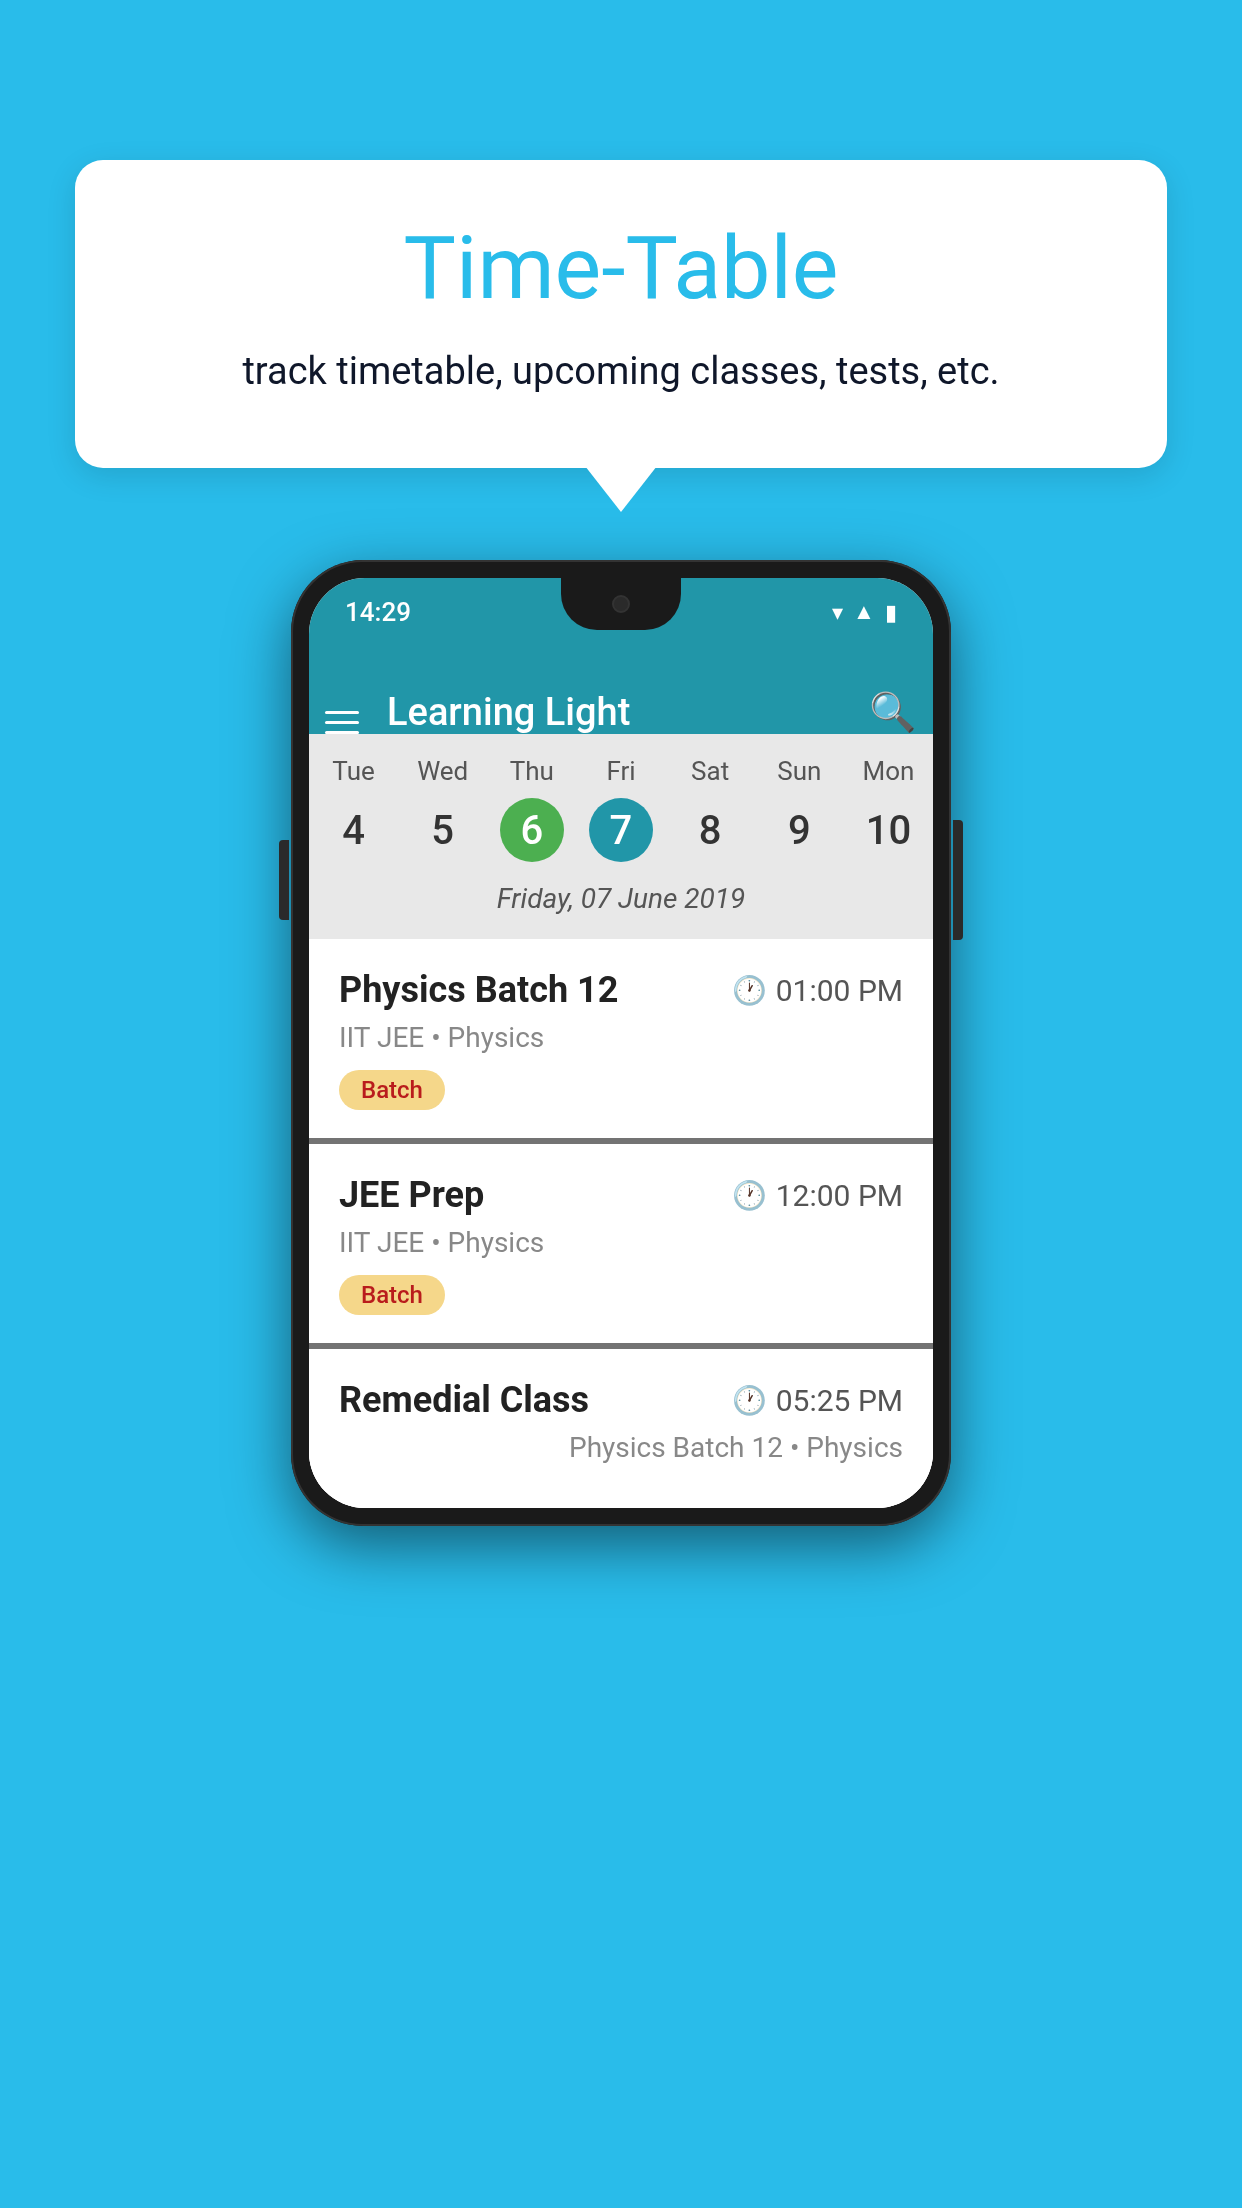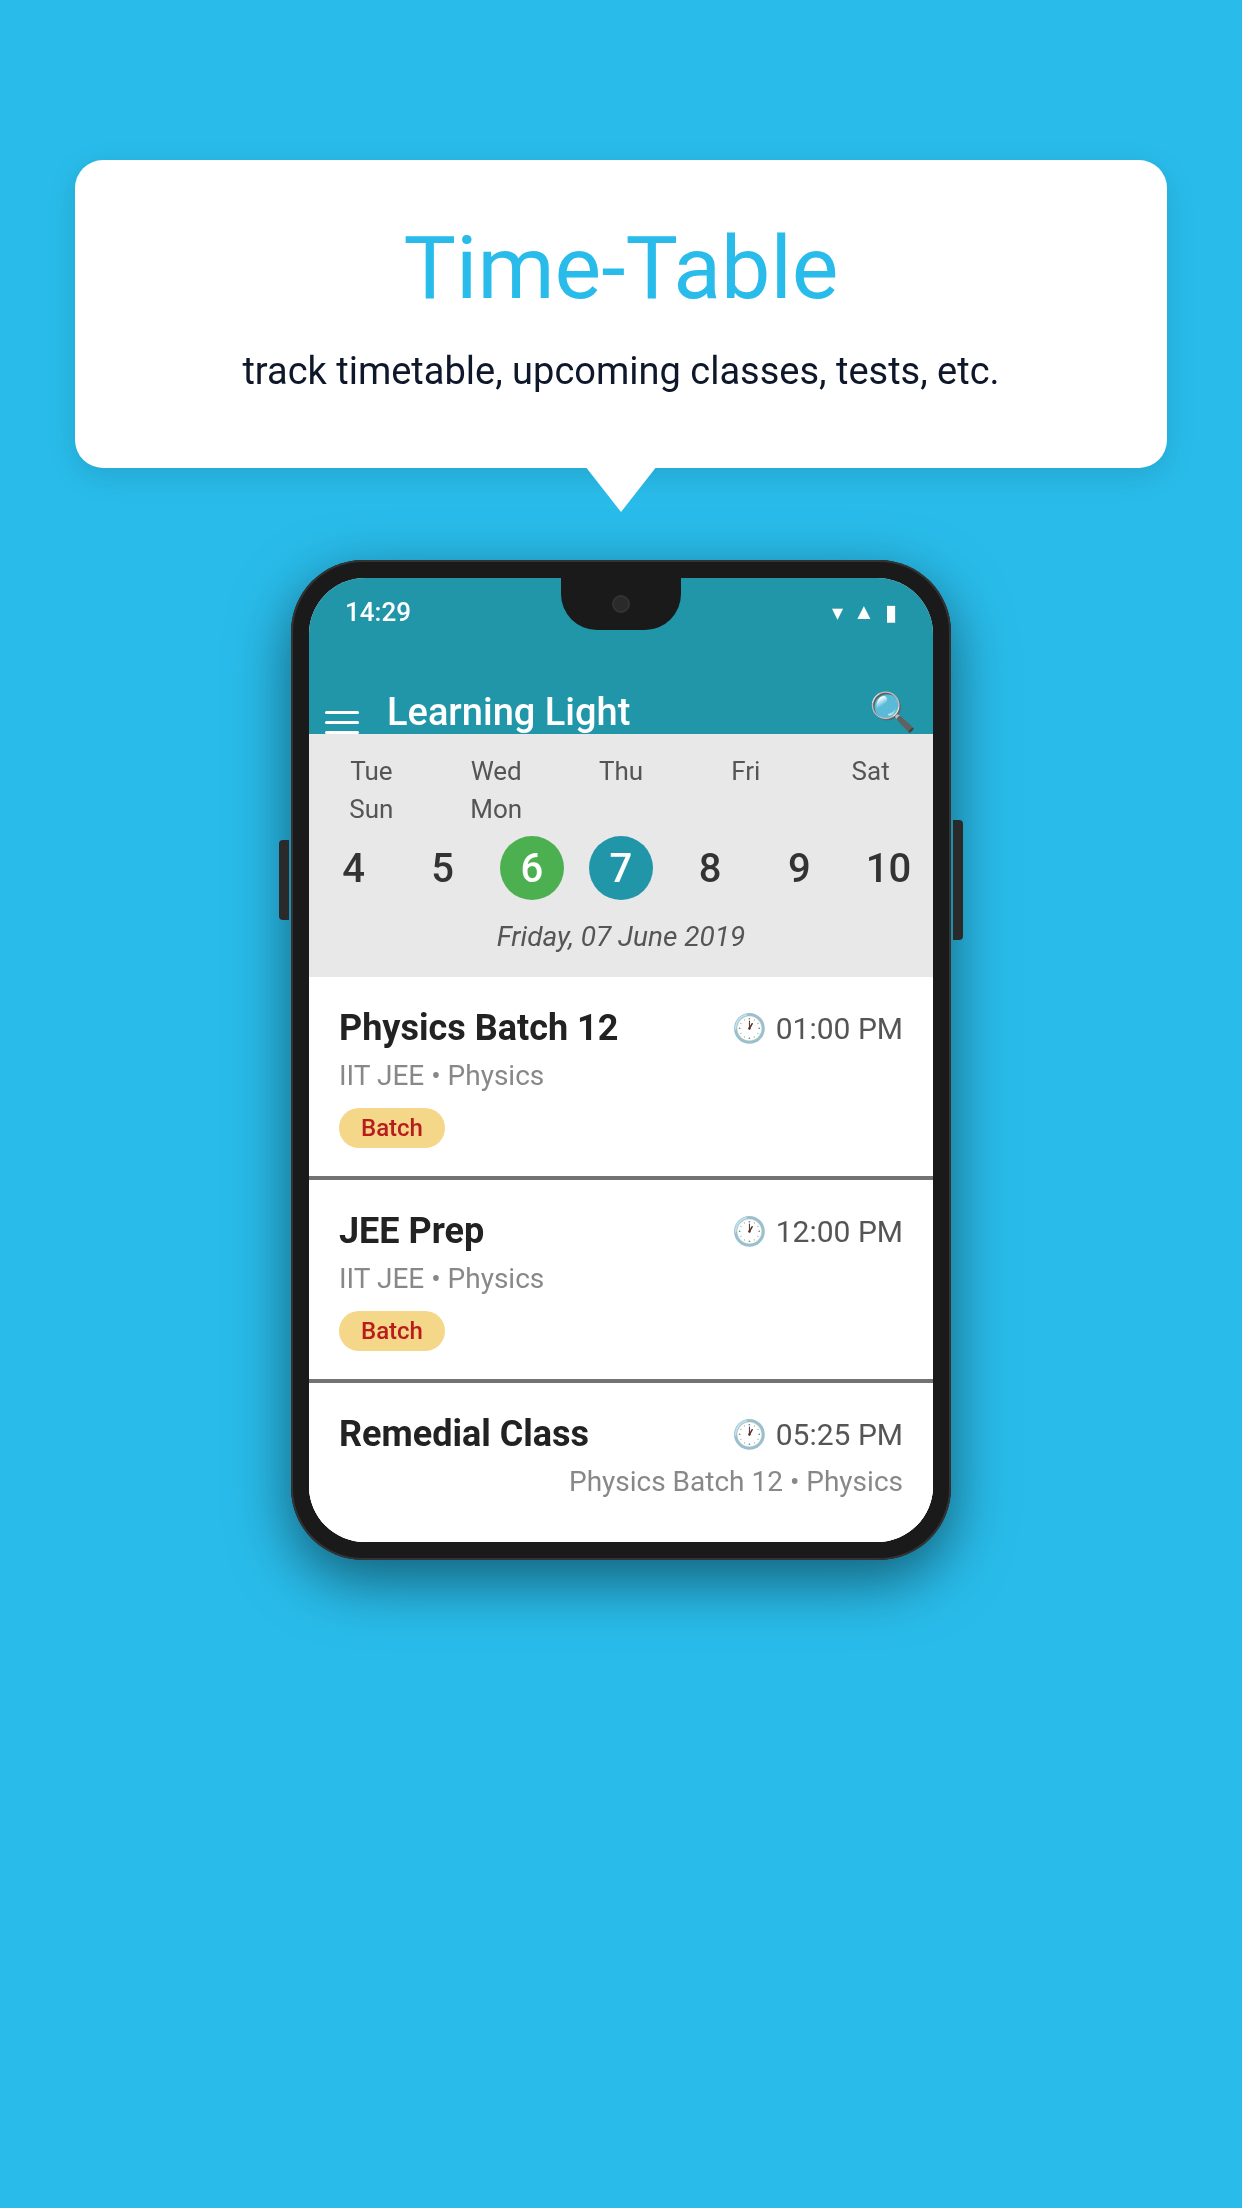--- a/index.html
+++ b/index.html
@@ -200,21 +200,21 @@
     }
 
     
     .calendar-week {
       background: #e8e8e8;
       padding: 18px 0 6px;
     }
 
     .day-headers {
       display: grid;
-      grid-template-columns: repeat(5, 1fr);
+      grid-template-columns: repeat(7, 1fr);
       text-align: center;
       margin-bottom: 8px;
     }
 
     .day-header {
       font-size: 26px;
       color: #555;
       font-weight: 400;
       padding: 4px 0;
     }
@@ -258,21 +258,21 @@
       font-style: italic;
     }
 
     
     .schedule-list {
       background: white;
     }
 
     .schedule-item {
       padding: 30px 30px 28px;
-      border-bottom: 4px solid #737373;
+      border-bottom: 6px solid #737373;
       background: white;
     }
 
     .schedule-item:last-child {
       border-bottom: none;
       text-align: right;
     }
 
     .item-row1 {
       display: flex;

